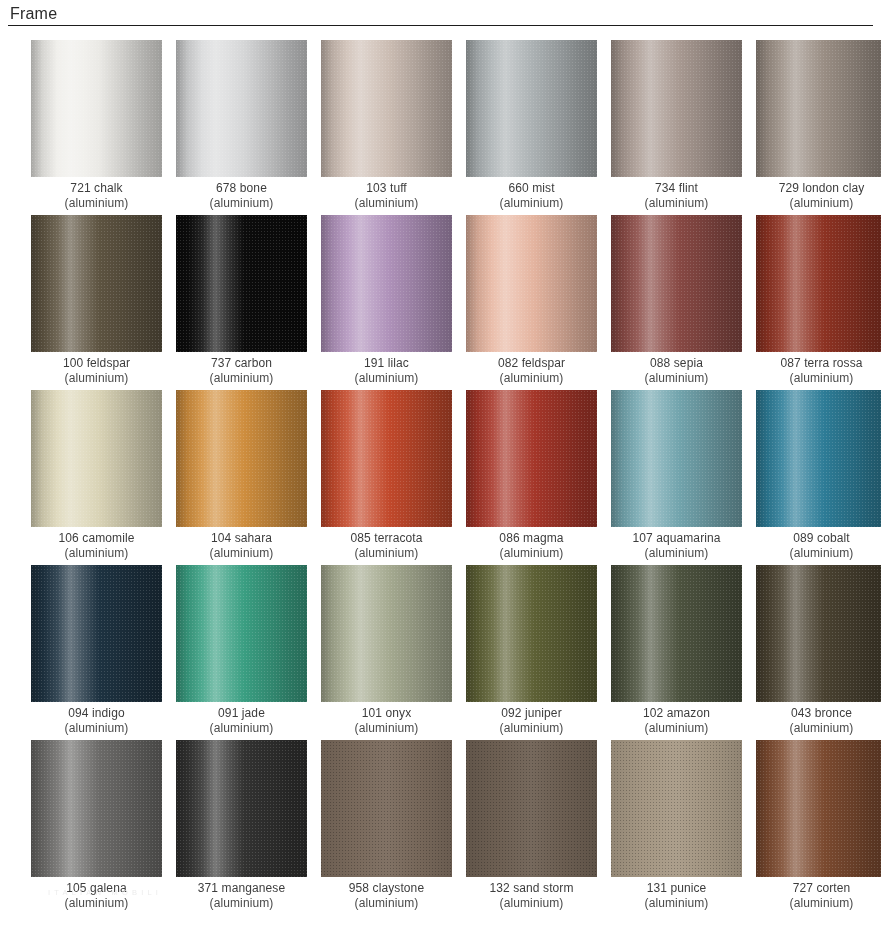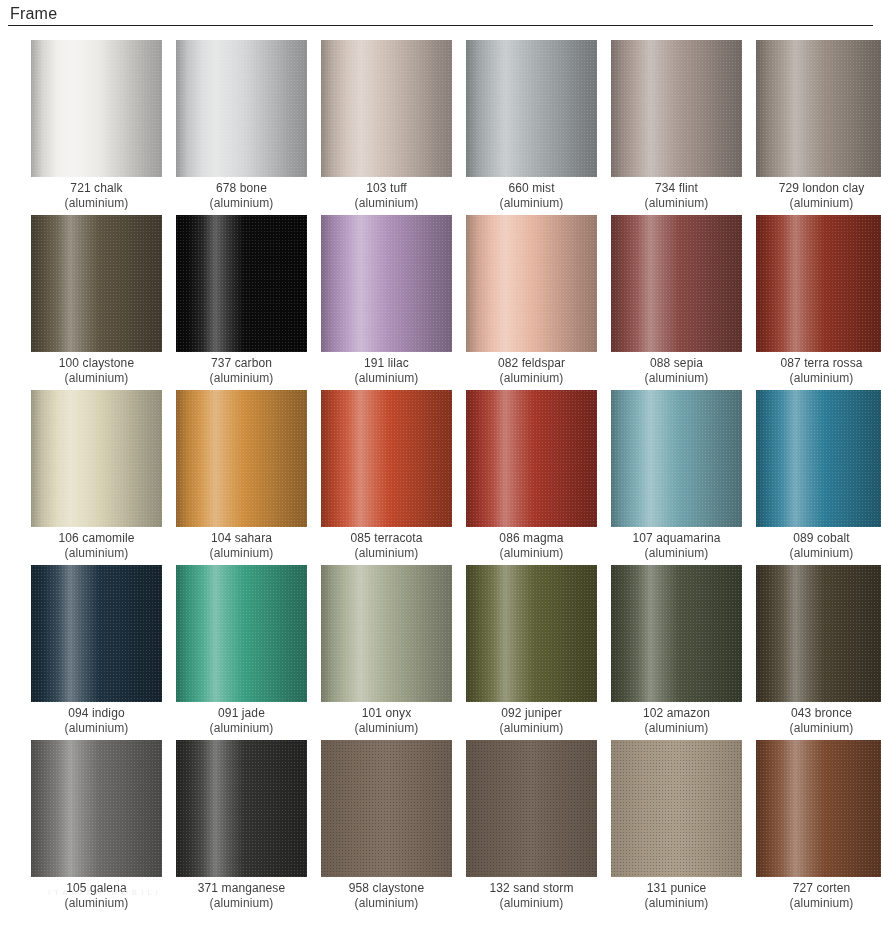--- a/index.html
+++ b/index.html
@@ -201,21 +201,21 @@
         <div class="sheen"></div>
         <div class="grain"></div>
       </div>
       <div class="swatch-label"><span>729 london clay</span><span class="material">(aluminium)</span></div>
     </div>
     <div class="swatch-cell">
       <div class="swatch-chip" style="background-color: rgb(95, 85, 66);">
         <div class="sheen"></div>
         <div class="grain"></div>
       </div>
-      <div class="swatch-label"><span>100 claystone</span><span class="material">(aluminium)</span></div>
+      <div class="swatch-label"><span>100 feldspar</span><span class="material">(aluminium)</span></div>
     </div>
     <div class="swatch-cell">
       <div class="swatch-chip" style="background-color: rgb(12, 12, 12);">
         <div class="sheen"></div>
         <div class="grain"></div>
       </div>
       <div class="swatch-label"><span>737 carbon</span><span class="material">(aluminium)</span></div>
     </div>
     <div class="swatch-cell">
       <div class="swatch-chip" style="background-color: rgb(178, 148, 189);">

